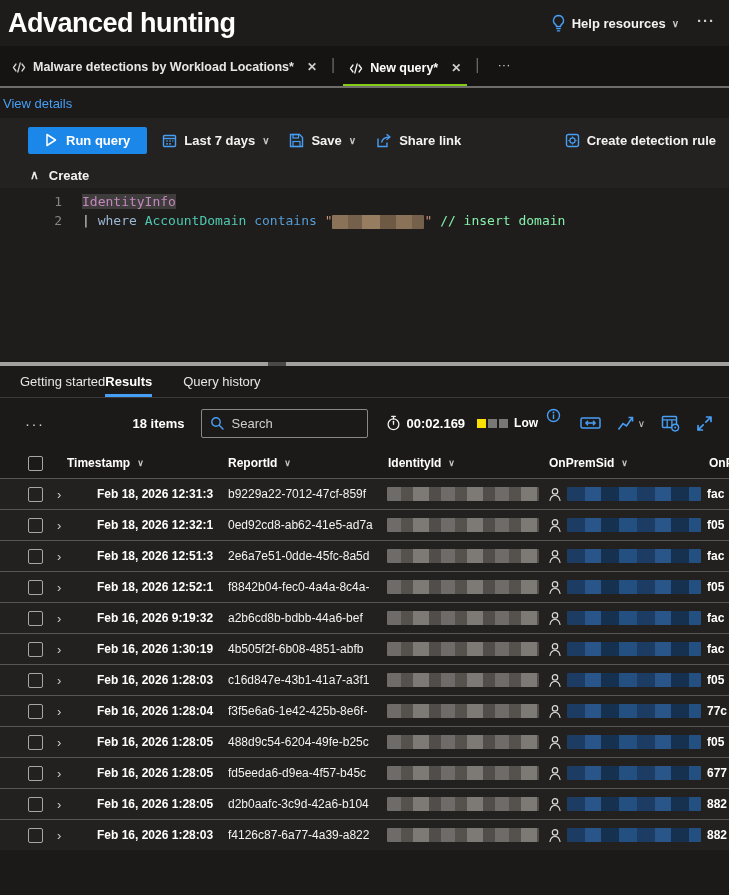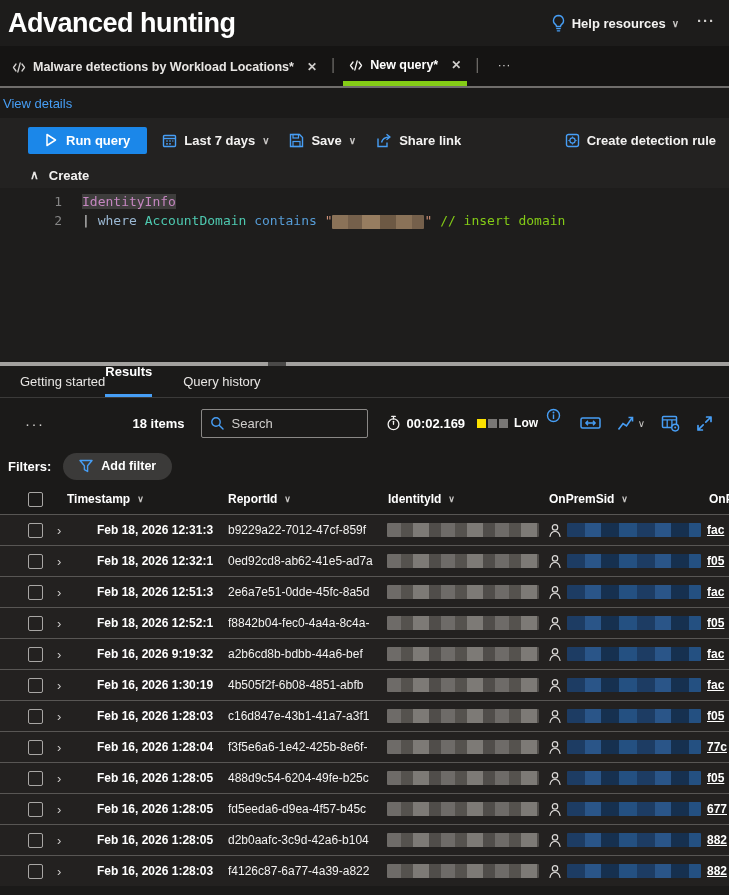--- a/index.html
+++ b/index.html
@@ -13,21 +13,21 @@
   .titlebar-actions { margin-left:auto; display:flex; align-items:center; gap:8px; font-size:13px; font-weight:600; }
   .titlebar-actions .grp { display:flex; align-items:center; gap:6px; cursor:pointer; }
   .chev { color:#c8c6c4; font-size:10px; }
   .more-btn { color:#d0cecc; font-size:15px; letter-spacing:1px; padding:0 6px 6px 10px; cursor:pointer; }
 
   
   .tabstrip { height:42px; background:#151413; display:flex; align-items:flex-end; padding:0 6px;
     border-bottom:2px solid #6f6d6b; }
   .qtab { display:flex; align-items:center; gap:7px; padding:0 6px 12px 6px; font-size:12.5px; font-weight:600;
     color:#e8e6e4; position:relative; cursor:pointer; }
-  .qtab.active { color:#ffffff; font-weight:700; border-bottom:5px solid #84cc16; padding-bottom:9px; }
+  .qtab.active { color:#ffffff; font-weight:700; border-bottom:2px solid #84cc16; padding-bottom:9px; }
   .tab-close { color:#d0cecc; font-size:12px; margin-left:6px; cursor:pointer; }
   .tab-sep { color:#6b6966; font-size:16px; padding:0 8px 12px 8px; }
   .tabs-more { color:#d0cecc; font-size:13px; padding:0 6px 14px 10px; cursor:pointer; }
 
   
   .viewdetails-row { height:30px; display:flex; align-items:center; padding-left:3px; }
   .link { color:#479ef5; font-size:13px; cursor:pointer;text-align:right; }
 
   
   .query-section { background:#232221; }
@@ -47,38 +47,38 @@
     font-size:13px; line-height:19px; }
   .cline { display:flex; }
   .lnum { width:62px; text-align:right; color:#858585; flex:0 0 62px; }
   .lcode { margin-left:20px; white-space:pre; }
   .tok-table { color:#c586c0; }
   .tok-plain { color:#d4d4d4; }
   .tok-keyword { color:#9bb8d3; }
   .tok-column { color:#4ec9b0; }
   .tok-operator { color:#569cd6; }
   .tok-string { color:#ce9178; }
-  .tok-comment { color:#84cc16; }
+  .tok-comment { color:#86efac; }
   .hl { background:#3e3d3c; }
   .redacted-str { display:inline-block; width:92px; height:14px; vertical-align:middle; border-radius:1px;
     background:repeating-linear-gradient(90deg,#8a7258 0 16px,#75604b 16px 30px,#977d60 30px 48px,#6d5944 48px 64px);
     filter:blur(0.6px); }
 
   
   .hscroll { height:8px; background:#1b1a19; display:flex; align-items:center; }
   .hs-seg1 { width:268px; height:4px; background:#a2a09e; }
   .hs-gap { width:18px; height:4px; background:#4a4948; }
   .hs-seg2 { flex:1; height:4px; background:#a2a09e; }
 
   
   .rtabs { height:30px; display:flex; align-items:flex-end; padding-left:20px; border-bottom:1px solid #3b3a39; }
   .rtab { font-size:13px; color:#e8e6e4; padding-bottom:8px; cursor:pointer; }
   .rtab.t0 { }
   .rtab.t1 { margin-right:31px; }
-  .rtab.active { font-weight:700; color:#fff; border-bottom:3px solid #479ef5; padding-bottom:15px; }
+  .rtab.active { font-weight:700; color:#fff; border-bottom:3px solid #479ef5; padding-bottom:5px; }
 
   
   .res-toolbar { height:50px; display:flex; align-items:center; }
   .res-more { margin-left:25px; color:#d0cecc; font-size:15px; letter-spacing:1.5px; cursor:pointer; }
   .items-count { margin-left:88px; font-size:13px; font-weight:700; color:#fff; }
   .searchbox { margin-left:16px; width:167px; height:29px; border:1px solid #8a8886; border-radius:2px;
     display:flex; align-items:center; padding:0 8px; gap:8px; background:transparent; }
   .searchbox input { background:transparent; border:none; outline:none; color:#f3f2f1; width:110px;
     font-size:13px; font-family:"Liberation Sans",sans-serif; }
   .searchbox input::placeholder { color:#d0cecc; }
@@ -113,21 +113,21 @@
   .row-chev { margin-left:14px; width:12px; color:#d0cecc; font-size:13px; cursor:pointer; }
   .c-ts { margin-left:28px; width:128px; font-size:12px; font-weight:700; color:#fff; white-space:nowrap; overflow:hidden; }
   .c-rid { margin-left:3px; width:155px; font-size:12px; color:#f3f2f1; white-space:nowrap; overflow:hidden; }
   .blur-gray { margin-left:4px; width:152px; height:14px; border-radius:1px; flex:0 0 152px;
     background:repeating-linear-gradient(90deg,#6e6b68 0 14px,#55524e 14px 26px,#7d7a76 26px 42px,#504d4a 42px 54px);
     filter:blur(0.5px); }
   .person { margin-left:9px; flex:0 0 14px; }
   .blur-blue { margin-left:5px; width:134px; height:14px; border-radius:1px; flex:0 0 134px;
     background:repeating-linear-gradient(90deg,#1d3c63 0 18px,#2a5588 18px 34px,#16304f 34px 52px,#245081 52px 70px);
     filter:blur(0.5px); }
-  .c-last { margin-left:6px; font-size:12px; font-weight:700; color:#fff; white-space:nowrap;text-decoration:underline; }
+  .c-last { margin-left:6px; font-size:12px; font-weight:700; color:#fff; white-space:nowrap; }
 
   svg { display:block; }
 </style>
 </head>
 <body>
 
 <div class="app">
 
   <div class="titlebar">
     <div class="page-title">Advanced hunting</div>
@@ -320,31 +320,20 @@
           </svg>
       </div>
       <div class="ric">
         <svg width="17" height="17" viewBox="0 0 17 17">
             <path d="M15 2 9.8 7.2M15 2h-4.4M15 2v4.4M2 15l5.2-5.2M2 15v-4.4M2 15h4.4" fill="none" stroke="#479ef5" stroke-width="1.7" stroke-linecap="round" stroke-linejoin="round"></path>
           </svg>
       </div>
     </div>
   </div>
 
-  <div class="filters-row">
-    <span class="filters-label">Filters:</span>
-    <div class="filter-pill">
-      <span>
-        <svg width="14" height="14" viewBox="0 0 14 14">
-            <path d="M1 1.5h12L8.6 6.8v5.7L5.4 10.6V6.8z" fill="none" stroke="#479ef5" stroke-width="1.4" stroke-linejoin="round"></path>
-          </svg>
-      </span>
-      <span>Add filter</span>
-    </div>
-  </div>
 
   <div class="thead">
     <span class="cbx hcb"></span>
     <div style="display:flex; flex:1; align-items:center;">
         <div class="hcell hc0">
           <span>Timestamp</span>
           <span class="chev">∨</span>
         </div>
         <div class="hcell hc1">
           <span>ReportId</span>

